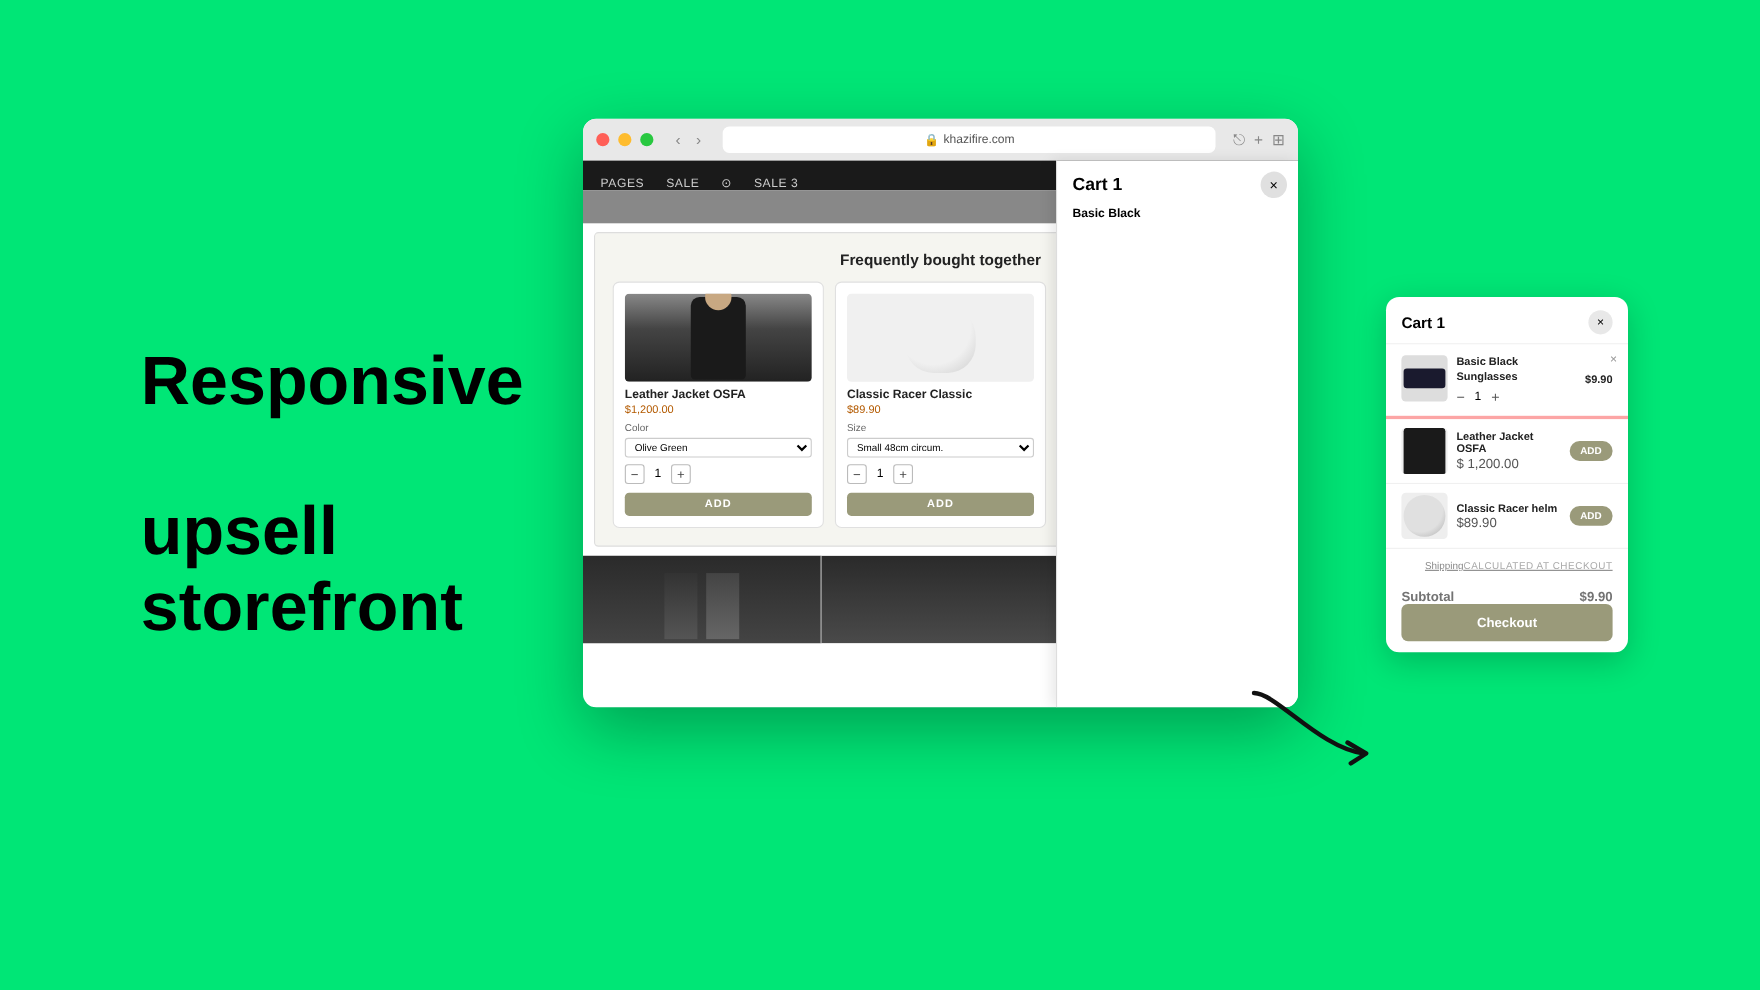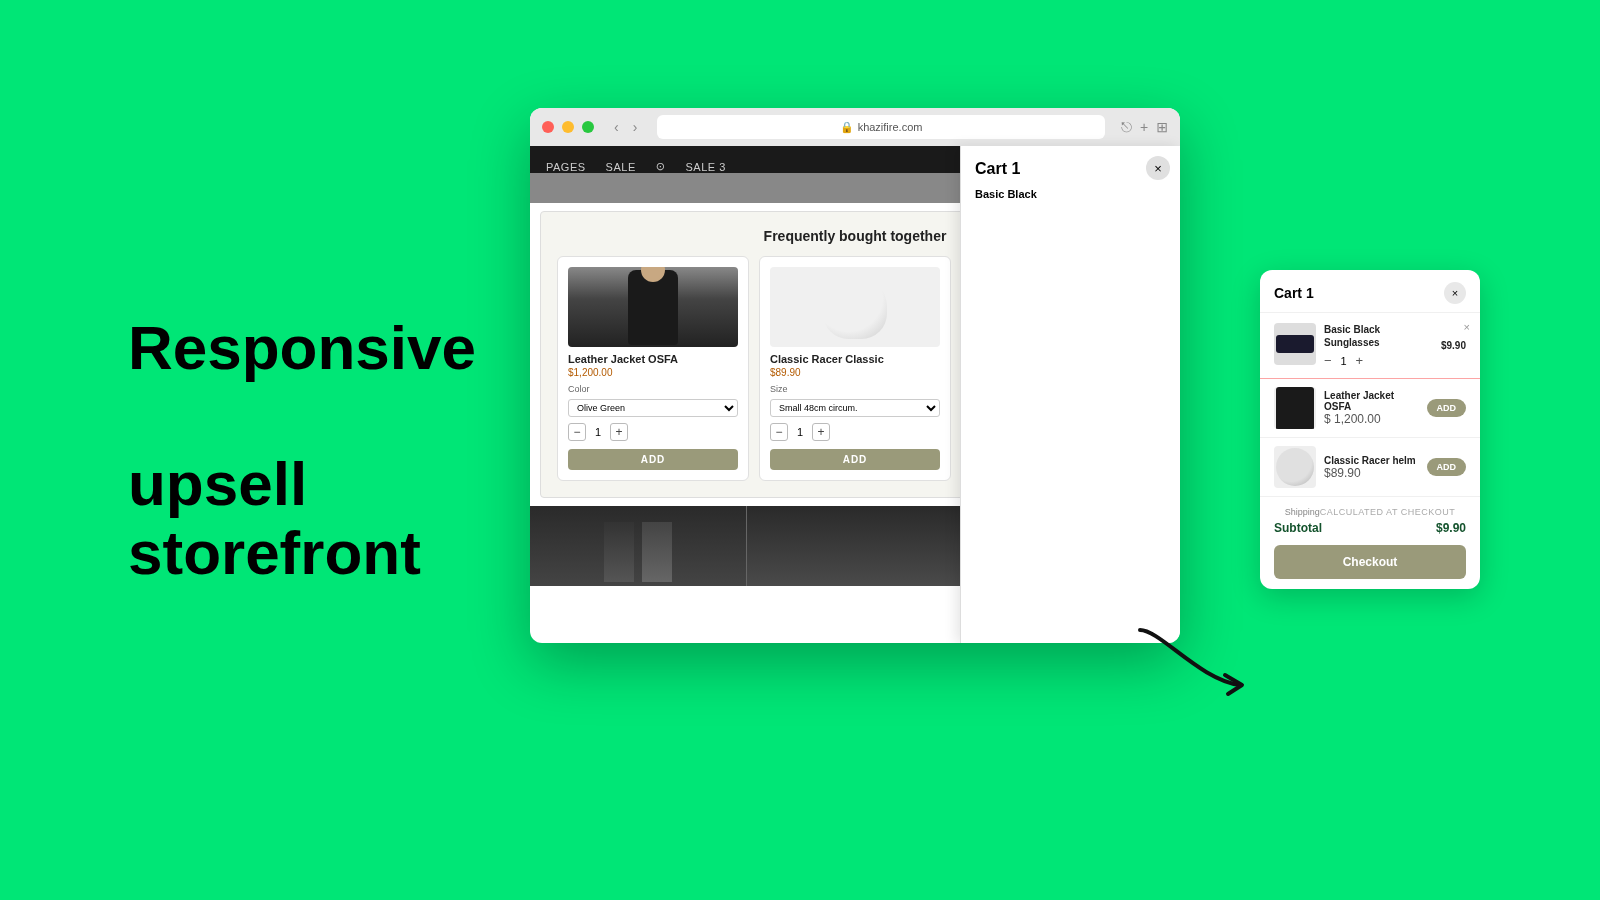--- a/index.html
+++ b/index.html
@@ -302,21 +302,21 @@
       background: #e8e8e8;
       border: none;
       cursor: pointer;
       font-size: 11px;
       display: flex; align-items: center; justify-content: center;
     }
     .mobile-cart-item {
       display: flex;
       align-items: flex-start;
       padding: 10px 14px;
-      border-bottom: 1px solid #fca5a5;
+      border-bottom: 3px solid #fca5a5;
       gap: 8px;
       position: relative;
     }
     .mobile-cart-item-img {
       width: 42px; height: 42px;
       border-radius: 4px;
       background: #ddd;
       flex-shrink: 0;
       overflow: hidden;
       display: flex; align-items: center; justify-content: center;
@@ -402,38 +402,38 @@
       font-size: 9px;
       font-weight: 700;
       cursor: pointer;
     }
 
     .mobile-cart-footer {
       padding: 10px 14px;
     }
     .mobile-cart-shipping-row {
       display: flex;
-      justify-content: center;
+      justify-content: flex-end;
       font-size: 9px;
       color: #888;
-      margin-bottom: 4px;
+      margin-bottom: 16px;
+      text-decoration: underline;
     }
     .mobile-cart-shipping-val {
       font-size: 9px;
       color: #aaa;
       text-transform: uppercase;
       letter-spacing: 0.5px;
     }
     .mobile-cart-subtotal-row {
       display: flex;
       justify-content: space-between;
       font-size: 12px;
       font-weight: 600;
-      color: #14532d;
-      margin-bottom: 10px;
+      color: #737373;
     }
     .mobile-cart-checkout-btn {
       width: 100%;
       padding: 10px 0;
       background: #9a9a7a;
       color: #fff;
       border: none;
       border-radius: 6px;
       font-size: 12px;
       font-weight: 600;

